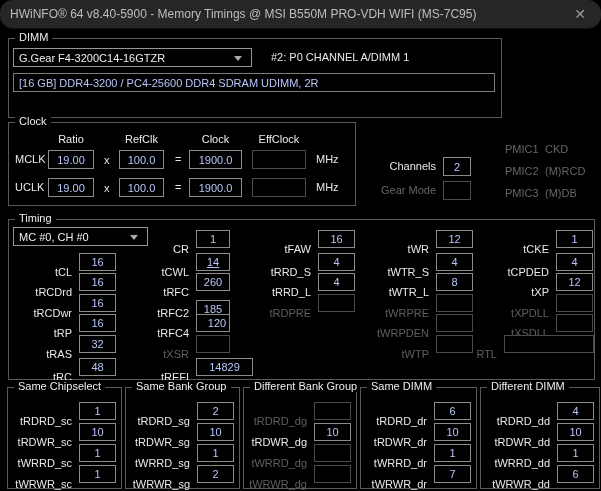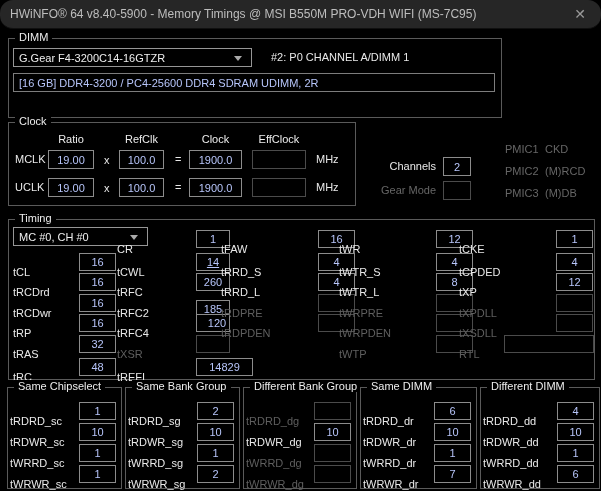--- a/index.html
+++ b/index.html
@@ -15,21 +15,21 @@
   
   .combo{position:absolute;height:19px;background:#000;border:1px solid #969696;color:#efefef;display:flex;align-items:center;padding-left:5px;box-sizing:border-box;}
   .combo .arrow{position:absolute;right:9px;top:7px;width:0;height:0;border-left:4px solid transparent;border-right:4px solid transparent;border-top:5px solid #aaa;}
   
   .vbox{background:#000;border:1px solid #8c8c8c;color:#b7c5fa;display:flex;align-items:center;justify-content:center;box-sizing:border-box;height:18px;}
   .dim .vbox,.vbox.dimbox{border-color:#4b4b4b;}
   .dim .lbl{color:#5f5f5f;}
   .lbl{color:#e9e9e9;white-space:nowrap;}
   
   .tc{position:absolute;height:18px;display:flex;align-items:center;}
-  .tc .lbl{flex:1;text-align:left;padding-right:7px;margin-top:20px;}
+  .tc .lbl{flex:1;text-align:right;padding-right:7px;margin-top:20px;}
   .fieldtext{position:absolute;box-sizing:border-box;background:#000;border:1px solid #7d7d7d;color:#b7c5fa;display:flex;align-items:center;padding-left:5px;white-space:nowrap;}
   .stat{position:absolute;white-space:nowrap;}
   .dimtext{color:#666;}
   .hdr{position:absolute;text-align:center;color:#ededed;}
   .sign{position:absolute;color:#e9e9e9;}
 </style>
 </head>
 <body>
 
 <div class="window">
@@ -159,24 +159,20 @@
         <span class="vbox" style="width:37px;">4</span>
       </div>
     <div class="tc" style="left:212px;top:53px;width:134px;">
         <span class="lbl">tRRD_L</span>
         <span class="vbox" style="width:37px;">4</span>
       </div>
     <div class="tc dim" style="left:212px;top:74px;width:134px;">
         <span class="lbl">tRDPRE</span>
         <span class="vbox" style="width:37px;"></span>
       </div>
-    <div class="tc dim" style="left:212px;top:94px;width:134px;">
-        <span class="lbl">tRDPDEN</span>
-        <span class="vbox" style="width:37px;"></span>
-      </div>
 
     <div class="tc" style="left:330px;top:10px;width:134px;">
         <span class="lbl">tWR</span>
         <span class="vbox" style="width:37px;">12</span>
       </div>
     <div class="tc" style="left:330px;top:33px;width:134px;">
         <span class="lbl">tWTR_S</span>
         <span class="vbox" style="width:37px;">4</span>
       </div>
     <div class="tc" style="left:330px;top:53px;width:134px;">

